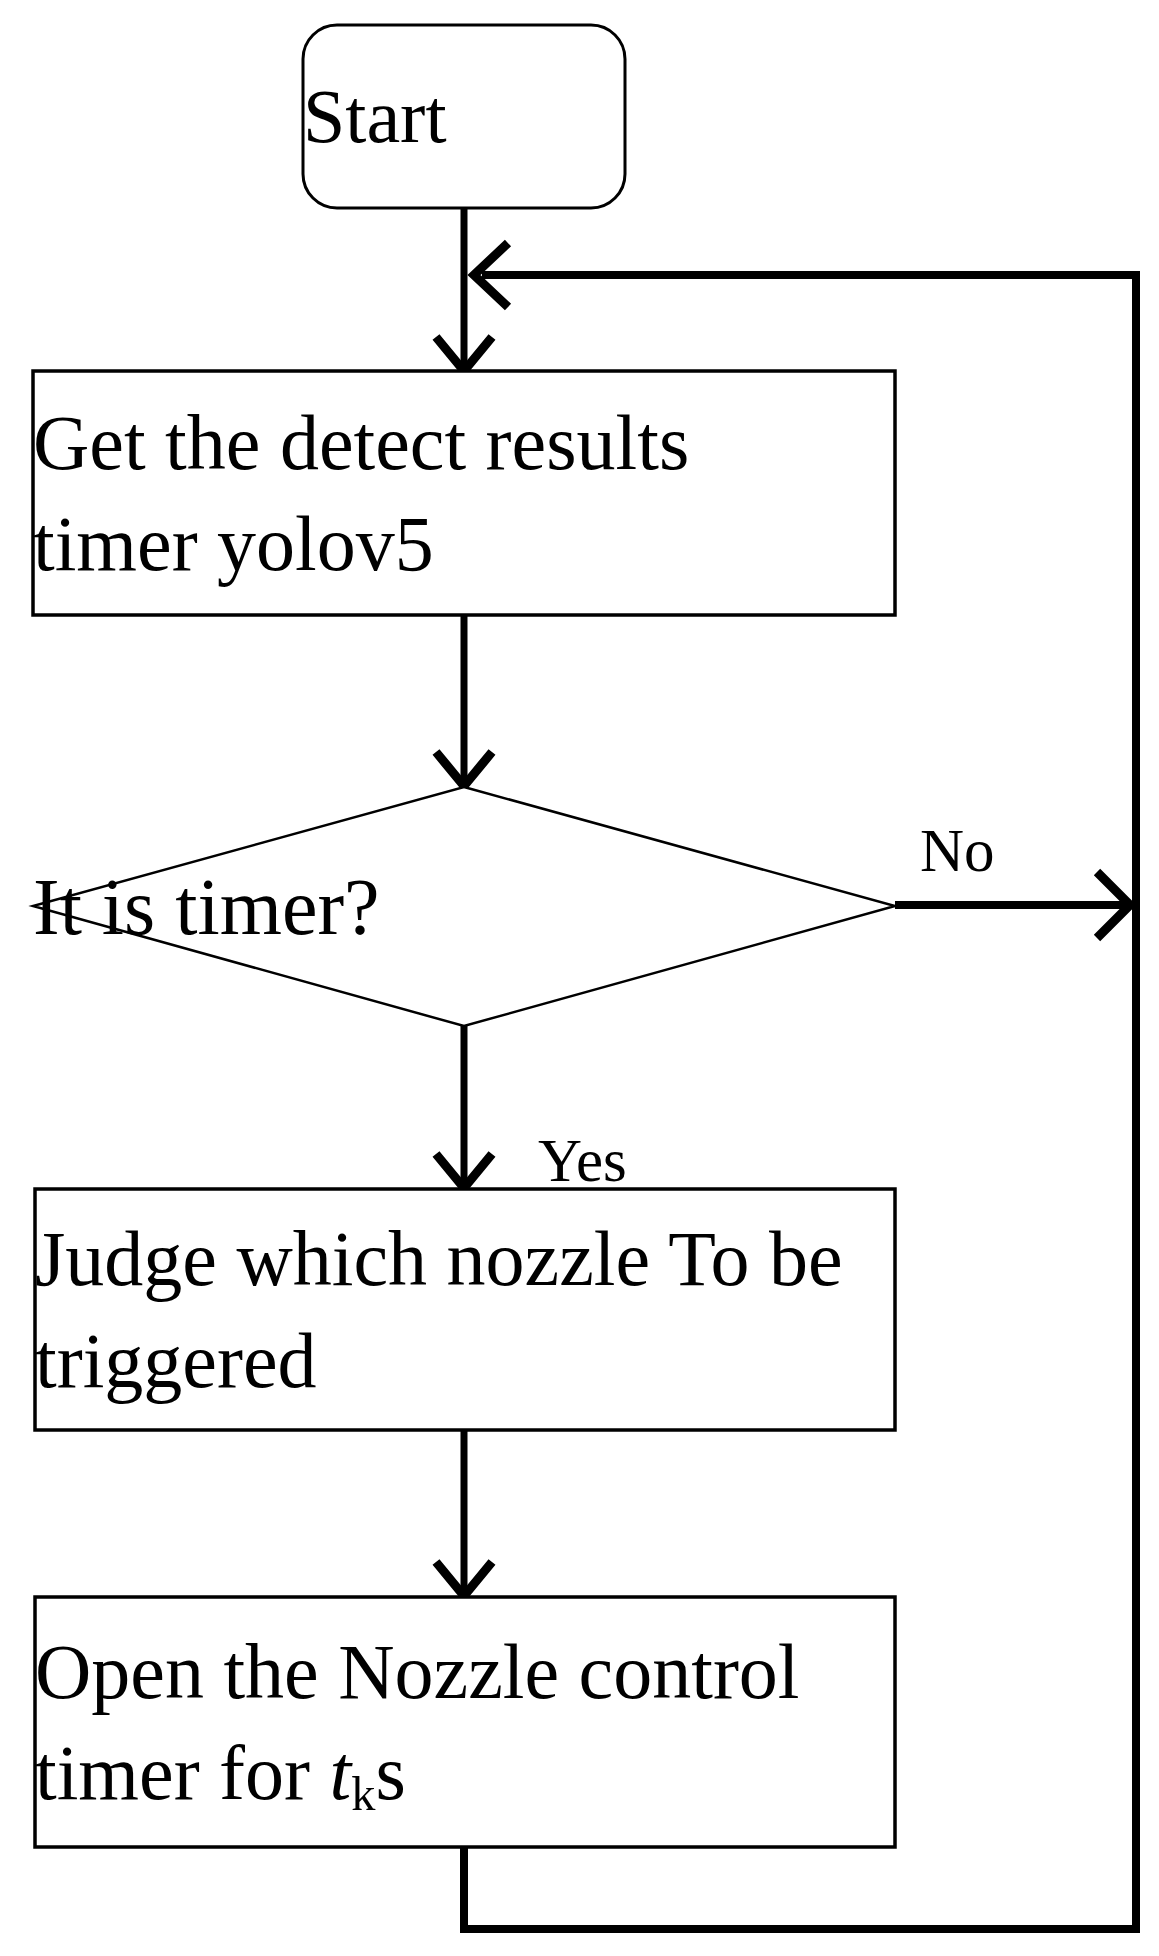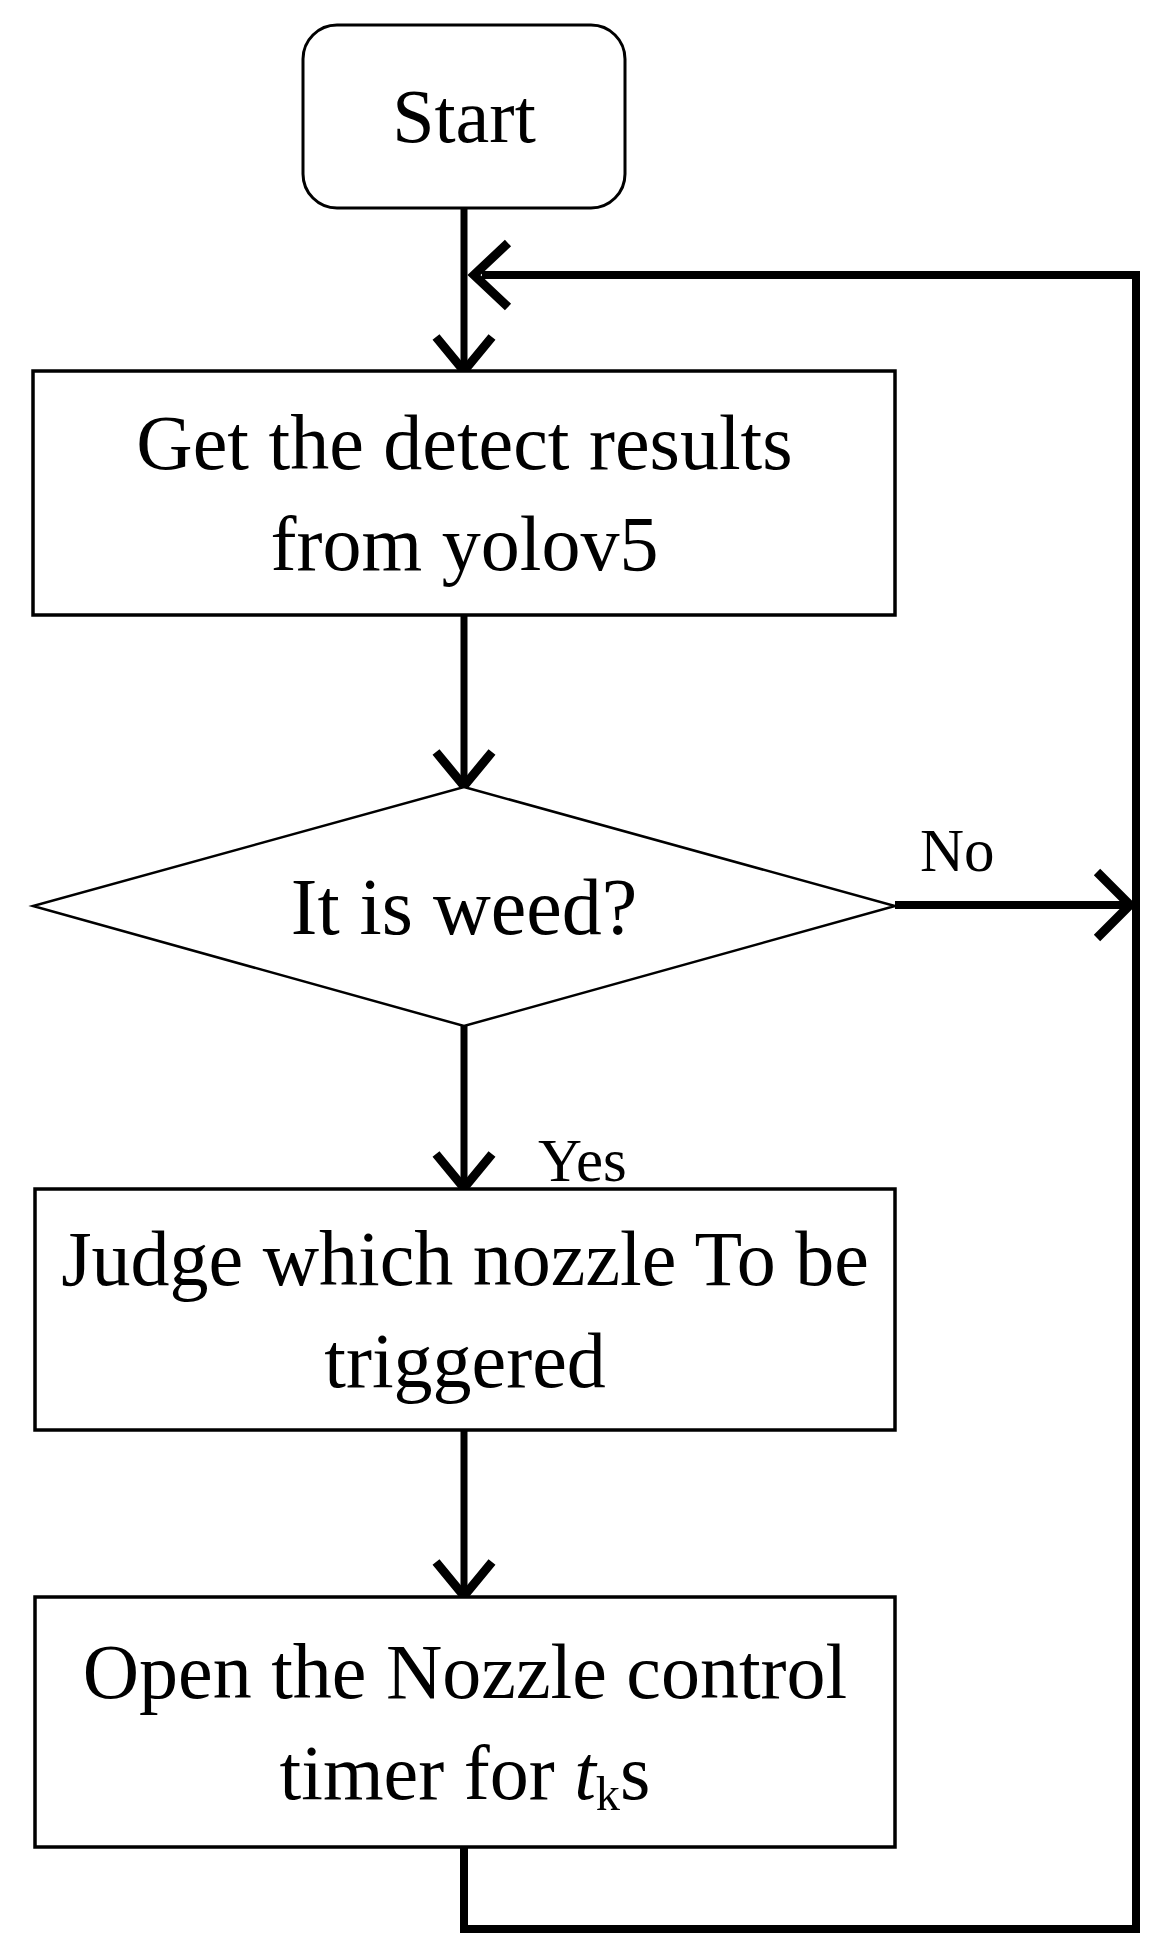--- a/index.html
+++ b/index.html
@@ -20,21 +20,21 @@
     position: absolute;
     left: 0;
     top: 0;
     width: 1159px;
     height: 1956px;
   }
   .node-text {
     position: absolute;
     display: flex;
     flex-direction: column;
-    align-items: center;
+    align-items: flex-start;
     justify-content: center;
     text-align: center;
     line-height: 1.30;
     white-space: nowrap;
     font-family: Liberation Serif, serif;
   }
   .start-text   { left: 303px; top: 25px;   width: 322px; height: 183px; font-size: 76px; }
   .rect1-text   { left: 33px;  top: 371px;  width: 863px; height: 244px; font-size: 78px; }
   .diamond-text { left: 33px;  top: 787px;  width: 862px; height: 239px; font-size: 80px; }
   .rect2-text   { left: 35px;  top: 1189px; width: 860px; height: 241px; font-size: 78px; }
@@ -86,25 +86,25 @@
     <rect x="35" y="1189" width="860" height="241" fill="#ffffff" stroke="#000000" stroke-width="3.5"></rect>
     <rect x="35" y="1597" width="860" height="250" fill="#ffffff" stroke="#000000" stroke-width="3.5"></rect>
   </svg>
 
   <div class="node-text start-text">
     <span>Start</span>
   </div>
 
   <div class="node-text rect1-text">
     <span>Get the detect results</span>
-    <span>from yolov5</span>
+    <span>timer yolov5</span>
   </div>
 
   <div class="node-text diamond-text">
-    <span>It is weed?</span>
+    <span>It is timer?</span>
   </div>
 
   <div class="node-text rect2-text">
     <span>Judge which nozzle To be</span>
     <span>triggered</span>
   </div>
 
   <div class="node-text rect3-text">
     <span>Open the Nozzle control</span>
     <span><span>timer for </span><span class="var-italic">t</span><span class="var-sub">k</span><span>s</span></span>

